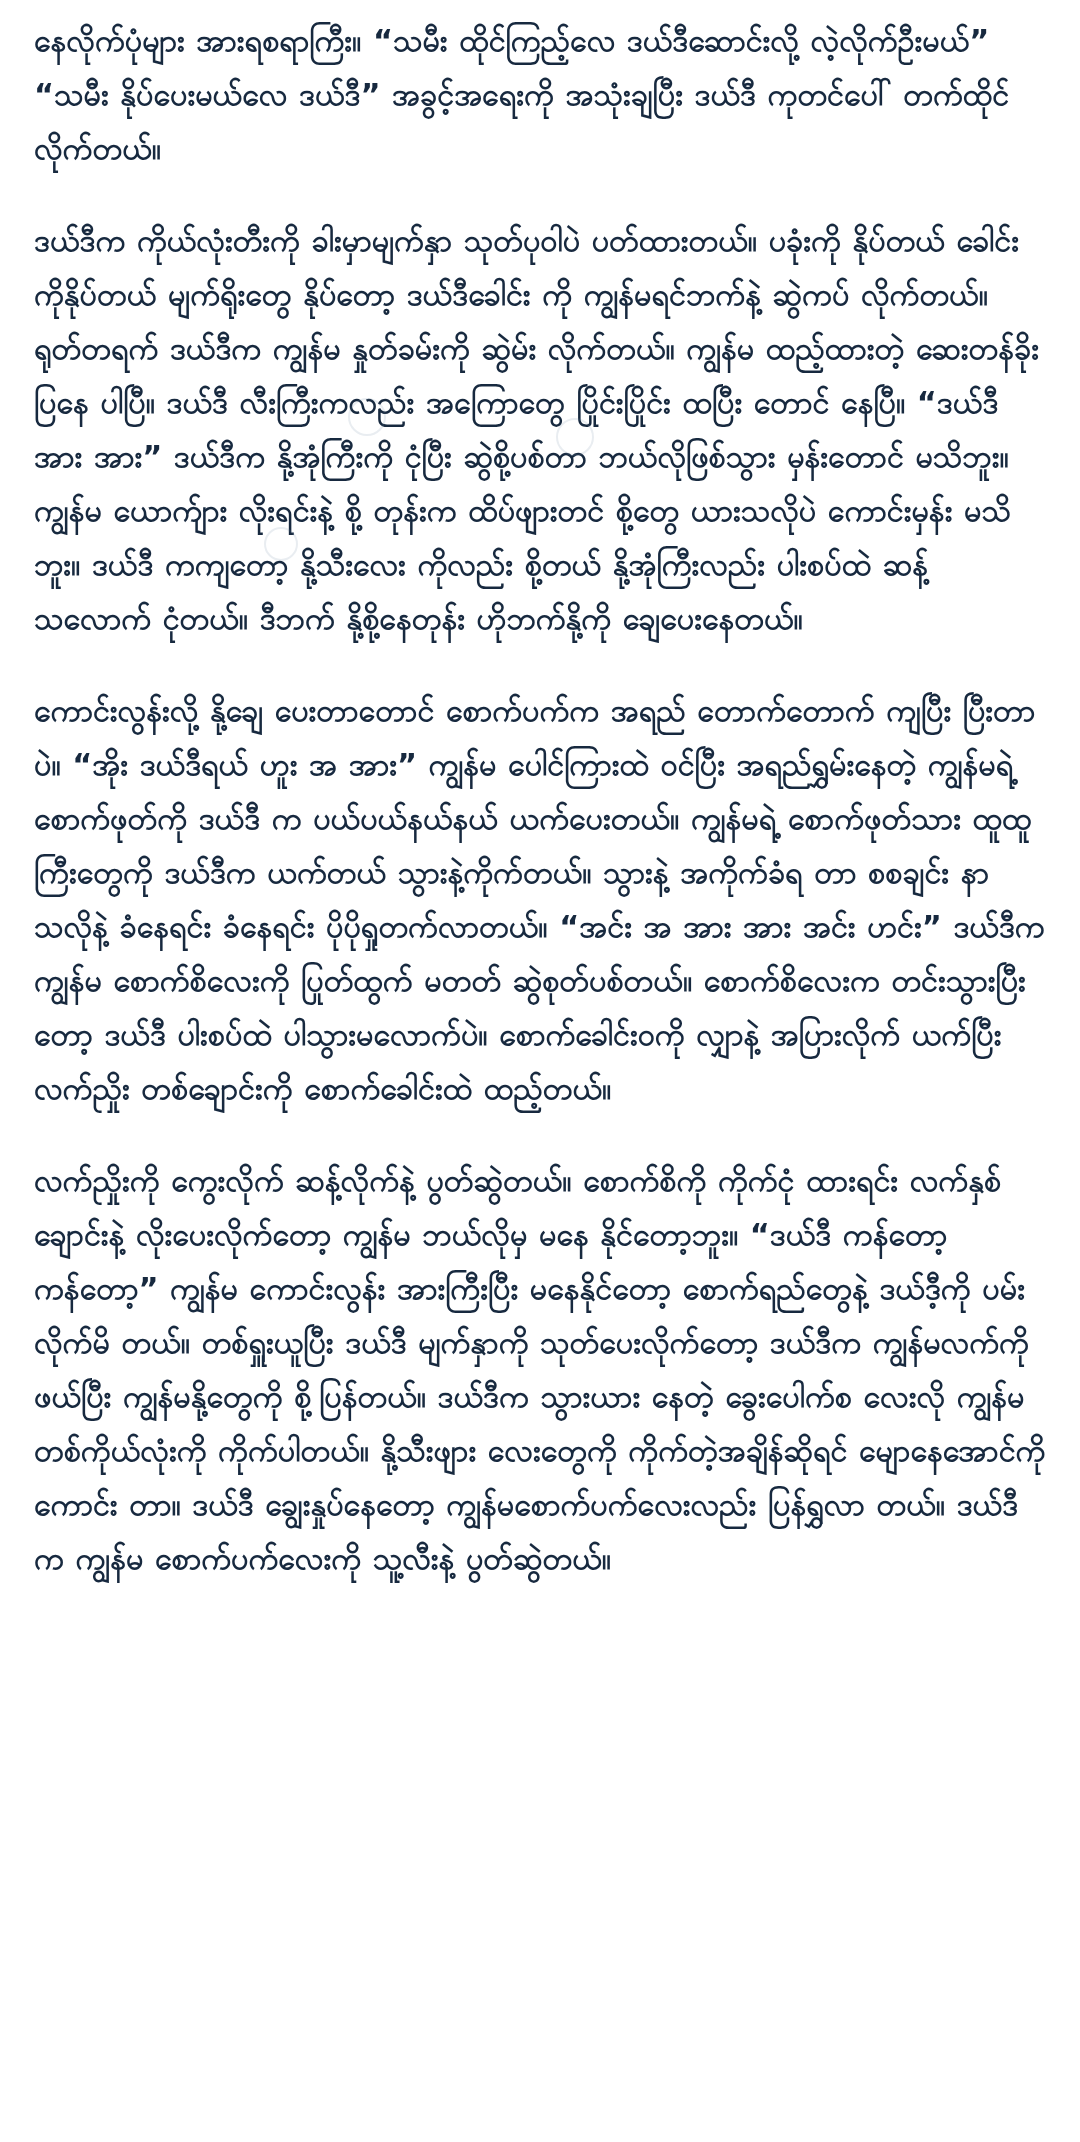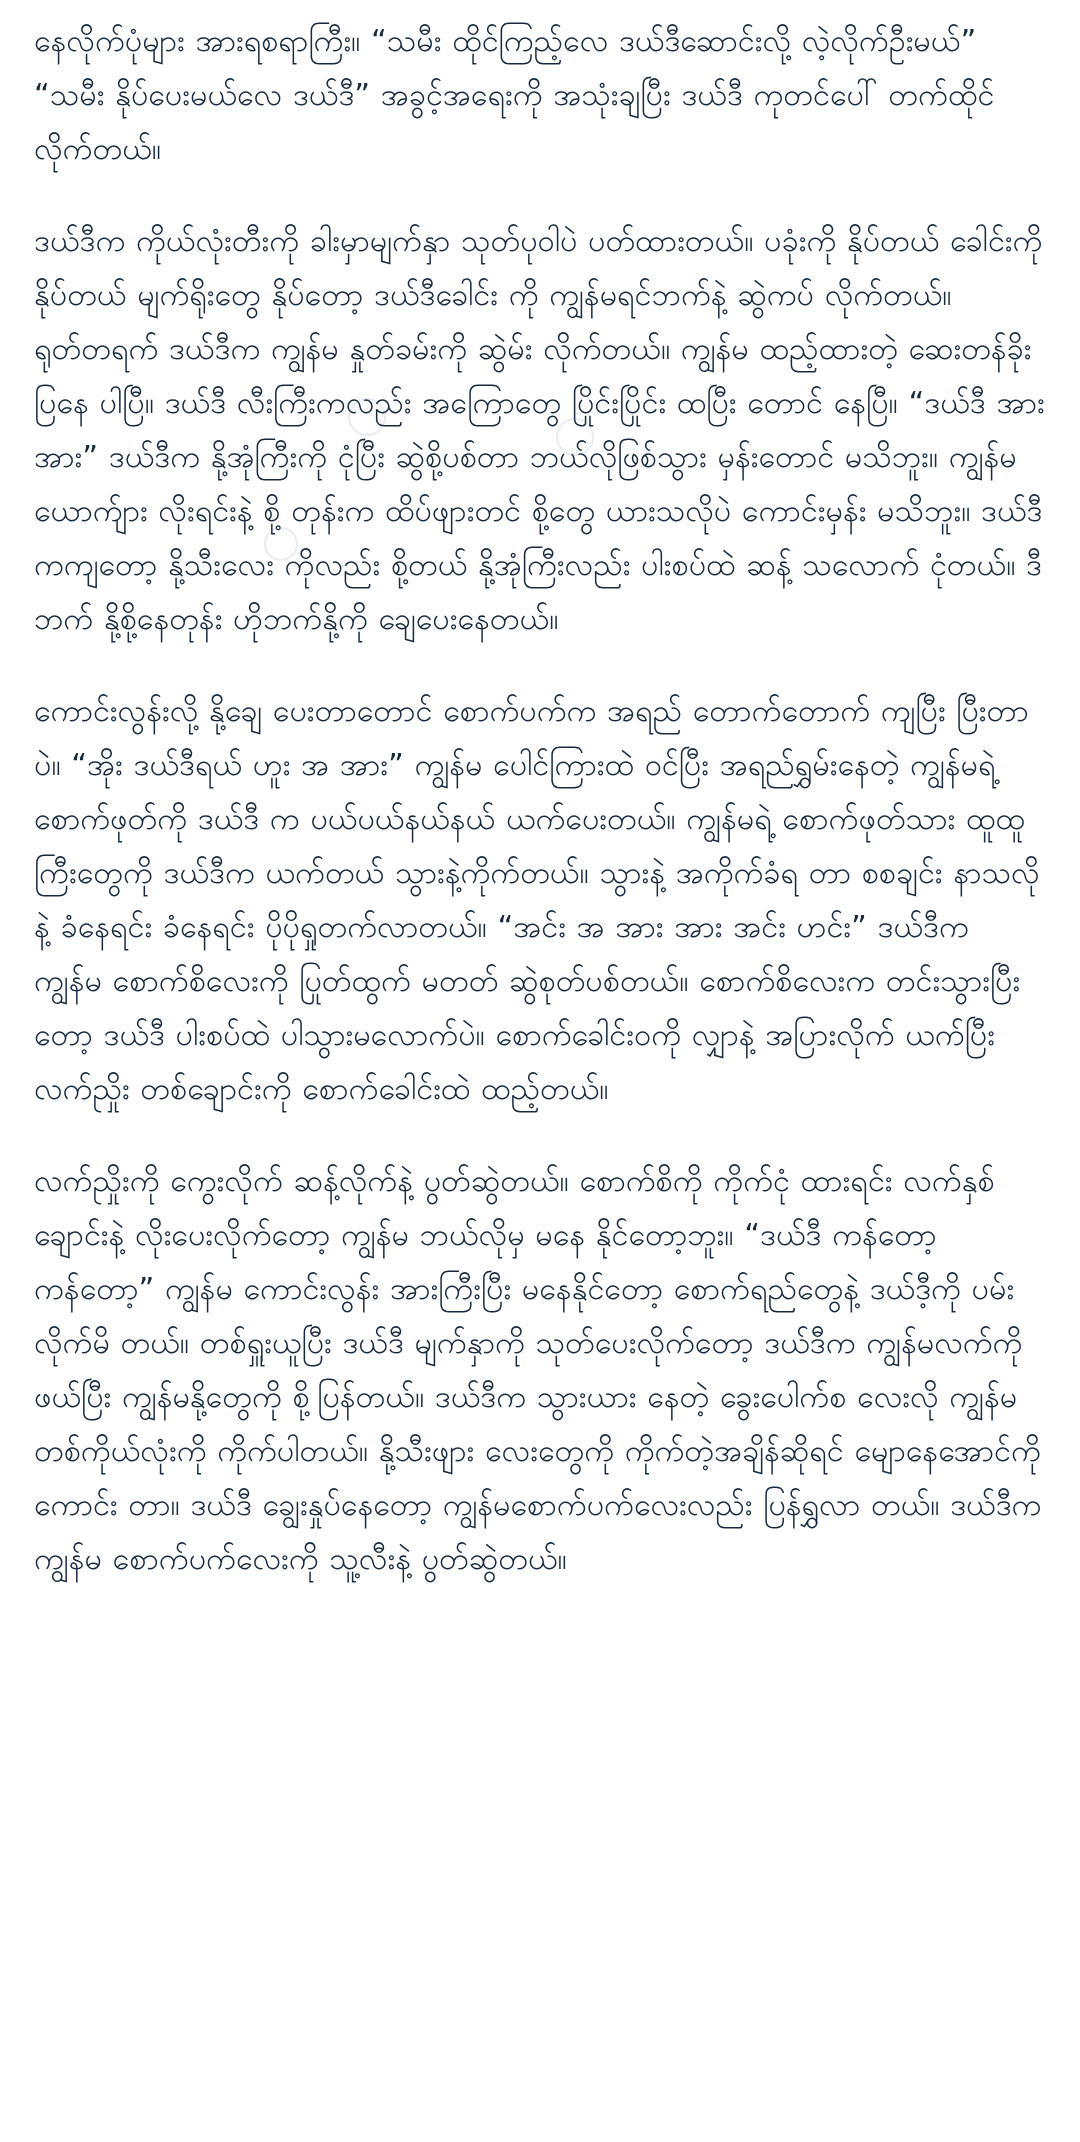--- a/index.html
+++ b/index.html
@@ -13,20 +13,21 @@
     font-family: "DejaVu Sans", "Liberation Sans", sans-serif;
     color: #1b2a41;
   }
   .page {
     width: 1080px;
     min-height: 2142px;
     box-sizing: border-box;
     padding: 14px 34px 18px 34px;
     background: #ffffff;
     position: relative;
+    font-weight: bold;
   }
   .para {
     font-size: 30.5px;
     line-height: 54px;
     color: #17293f;
     text-align: left;
     margin: 0 0 38px 0;
     letter-spacing: 0px;
     word-spacing: 1px;
     white-space: pre-wrap;

